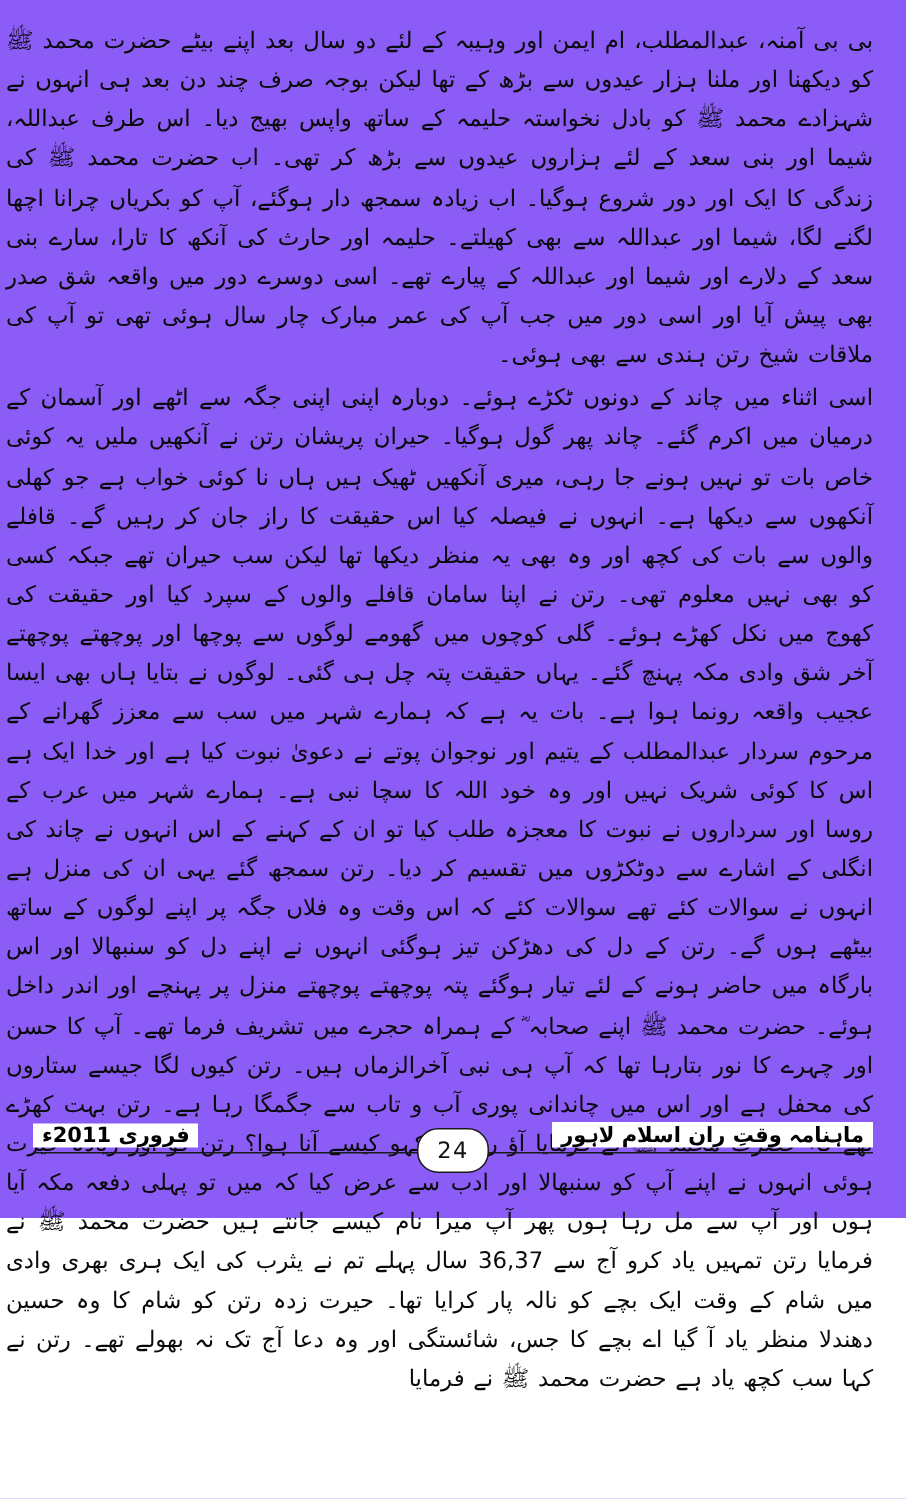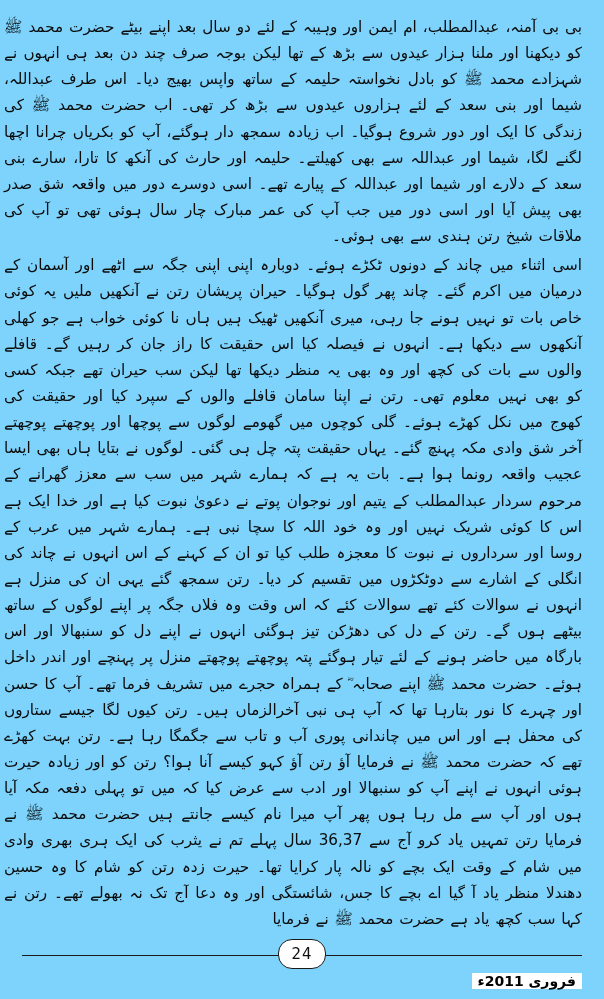--- a/index.html
+++ b/index.html
@@ -10,24 +10,24 @@
   body {
     width: 604px;
     height: 999px;
     font-family: "DejaVu Sans", sans-serif;
     color: #000000;
     overflow: hidden;
   }
   .page {
     position: relative;
     width: 604px;
-    height: 999px;
+    height: 812px;
     box-sizing: border-box;
     padding: 14px 22px 0 4px;
-    background: #7dd3fc;
+    background: #8b5cf6;
   }
   .body-text {
     direction: rtl;
     text-align: justify;
     text-align-last: right;
     font-family: "DejaVu Sans", sans-serif;
     font-size: 15.2px;
     line-height: 1.72;
     color: #0a0a0a;
     letter-spacing: 0.1px;
@@ -70,21 +70,20 @@
     font-size: 14px;
     font-weight: bold;
     background: #fff;
     padding: 0 6px;
     position: relative;
     z-index: 2;
     white-space: nowrap;
   }
   .footer-left {
     direction: rtl;
-    margin-top: 38px;
   }
   .page-number {
     position: absolute;
     left: 50%;
     transform: translateX(-50%);
     top: 4px;
     z-index: 3;
     background: #fff;
     border: 1.6px solid #1a1a1a;
     border-radius: 14px;
@@ -105,18 +104,19 @@
 <div class="page">
 
   <div class="body-text">
     <p class="para">بی بی آمنہ، عبدالمطلب، ام ایمن اور وہیبہ کے لئے دو سال بعد اپنے بیٹے حضرت محمد ﷺ کو دیکھنا اور ملنا ہزار عیدوں سے بڑھ کے تھا لیکن بوجہ صرف چند دن بعد ہی انہوں نے شہزادے محمد ﷺ کو بادل نخواستہ حلیمہ کے ساتھ واپس بھیج دیا۔ اس طرف عبداللہ، شیما اور بنی سعد کے لئے ہزاروں عیدوں سے بڑھ کر تھی۔ اب حضرت محمد ﷺ کی زندگی کا ایک اور دور شروع ہوگیا۔ اب زیادہ سمجھ دار ہوگئے، آپ کو بکریاں چرانا اچھا لگنے لگا، شیما اور عبداللہ سے بھی کھیلتے۔ حلیمہ اور حارث کی آنکھ کا تارا، سارے بنی سعد کے دلارے اور شیما اور عبداللہ کے پیارے تھے۔ اسی دوسرے دور میں واقعہ شق صدر بھی پیش آیا اور اسی دور میں جب آپ کی عمر مبارک چار سال ہوئی تھی تو آپ کی ملاقات شیخ رتن ہندی سے بھی ہوئی۔</p>
     <p class="para">اسی اثناء میں چاند کے دونوں ٹکڑے ہوئے۔ دوبارہ اپنی اپنی جگہ سے اٹھے اور آسمان کے درمیان میں اکرم گئے۔ چاند پھر گول ہوگیا۔ حیران پریشان رتن نے آنکھیں ملیں یہ کوئی خاص بات تو نہیں ہونے جا رہی، میری آنکھیں ٹھیک ہیں ہاں نا کوئی خواب ہے جو کھلی آنکھوں سے دیکھا ہے۔ انہوں نے فیصلہ کیا اس حقیقت کا راز جان کر رہیں گے۔ قافلے والوں سے بات کی کچھ اور وہ بھی یہ منظر دیکھا تھا لیکن سب حیران تھے جبکہ کسی کو بھی نہیں معلوم تھی۔ رتن نے اپنا سامان قافلے والوں کے سپرد کیا اور حقیقت کی کھوج میں نکل کھڑے ہوئے۔ گلی کوچوں میں گھومے لوگوں سے پوچھا اور پوچھتے پوچھتے آخر شق وادی مکہ پہنچ گئے۔ یہاں حقیقت پتہ چل ہی گئی۔ لوگوں نے بتایا ہاں بھی ایسا عجیب واقعہ رونما ہوا ہے۔ بات یہ ہے کہ ہمارے شہر میں سب سے معزز گھرانے کے مرحوم سردار عبدالمطلب کے یتیم اور نوجوان پوتے نے دعویٰ نبوت کیا ہے اور خدا ایک ہے اس کا کوئی شریک نہیں اور وہ خود اللہ کا سچا نبی ہے۔ ہمارے شہر میں عرب کے روسا اور سرداروں نے نبوت کا معجزہ طلب کیا تو ان کے کہنے کے اس انہوں نے چاند کی انگلی کے اشارے سے دوٹکڑوں میں تقسیم کر دیا۔ رتن سمجھ گئے یہی ان کی منزل ہے انہوں نے سوالات کئے تھے سوالات کئے کہ اس وقت وہ فلاں جگہ پر اپنے لوگوں کے ساتھ بیٹھے ہوں گے۔ رتن کے دل کی دھڑکن تیز ہوگئی انہوں نے اپنے دل کو سنبھالا اور اس بارگاہ میں حاضر ہونے کے لئے تیار ہوگئے پتہ پوچھتے پوچھتے منزل پر پہنچے اور اندر داخل ہوئے۔ حضرت محمد ﷺ اپنے صحابہ ؓ کے ہمراہ حجرے میں تشریف فرما تھے۔ آپ کا حسن اور چہرے کا نور بتارہا تھا کہ آپ ہی نبی آخرالزماں ہیں۔ رتن کیوں لگا جیسے ستاروں کی محفل ہے اور اس میں چاندانی پوری آب و تاب سے جگمگا رہا ہے۔ رتن بہت کھڑے تھے کہ حضرت محمد ﷺ نے فرمایا آؤ رتن آؤ کہو کیسے آنا ہوا؟ رتن کو اور زیادہ حیرت ہوئی انہوں نے اپنے آپ کو سنبھالا اور ادب سے عرض کیا کہ میں تو پہلی دفعہ مکہ آیا ہوں اور آپ سے مل رہا ہوں پھر آپ میرا نام کیسے جانتے ہیں حضرت محمد ﷺ نے فرمایا رتن تمہیں یاد کرو آج سے 36,37 سال پہلے تم نے یثرب کی ایک ہری بھری وادی میں شام کے وقت ایک بچے کو نالہ پار کرایا تھا۔ حیرت زدہ رتن کو شام کا وہ حسین دھندلا منظر یاد آ گیا اے بچے کا جس، شائستگی اور وہ دعا آج تک نہ بھولے تھے۔ رتن نے کہا سب کچھ یاد ہے حضرت محمد ﷺ نے فرمایا</p>
   </div>
 
   <div class="footer">
     <div class="footer-rule"></div>
     <div class="footer-inner">
+      <div class="footer-side">ماہنامہ وقتِ ران اسلام لاہور</div>
       <div class="footer-side footer-left">فروری 2011ء</div>
     </div>
     <div class="page-number">24</div>
   </div>
 
 </div>
 
 </body></html>

